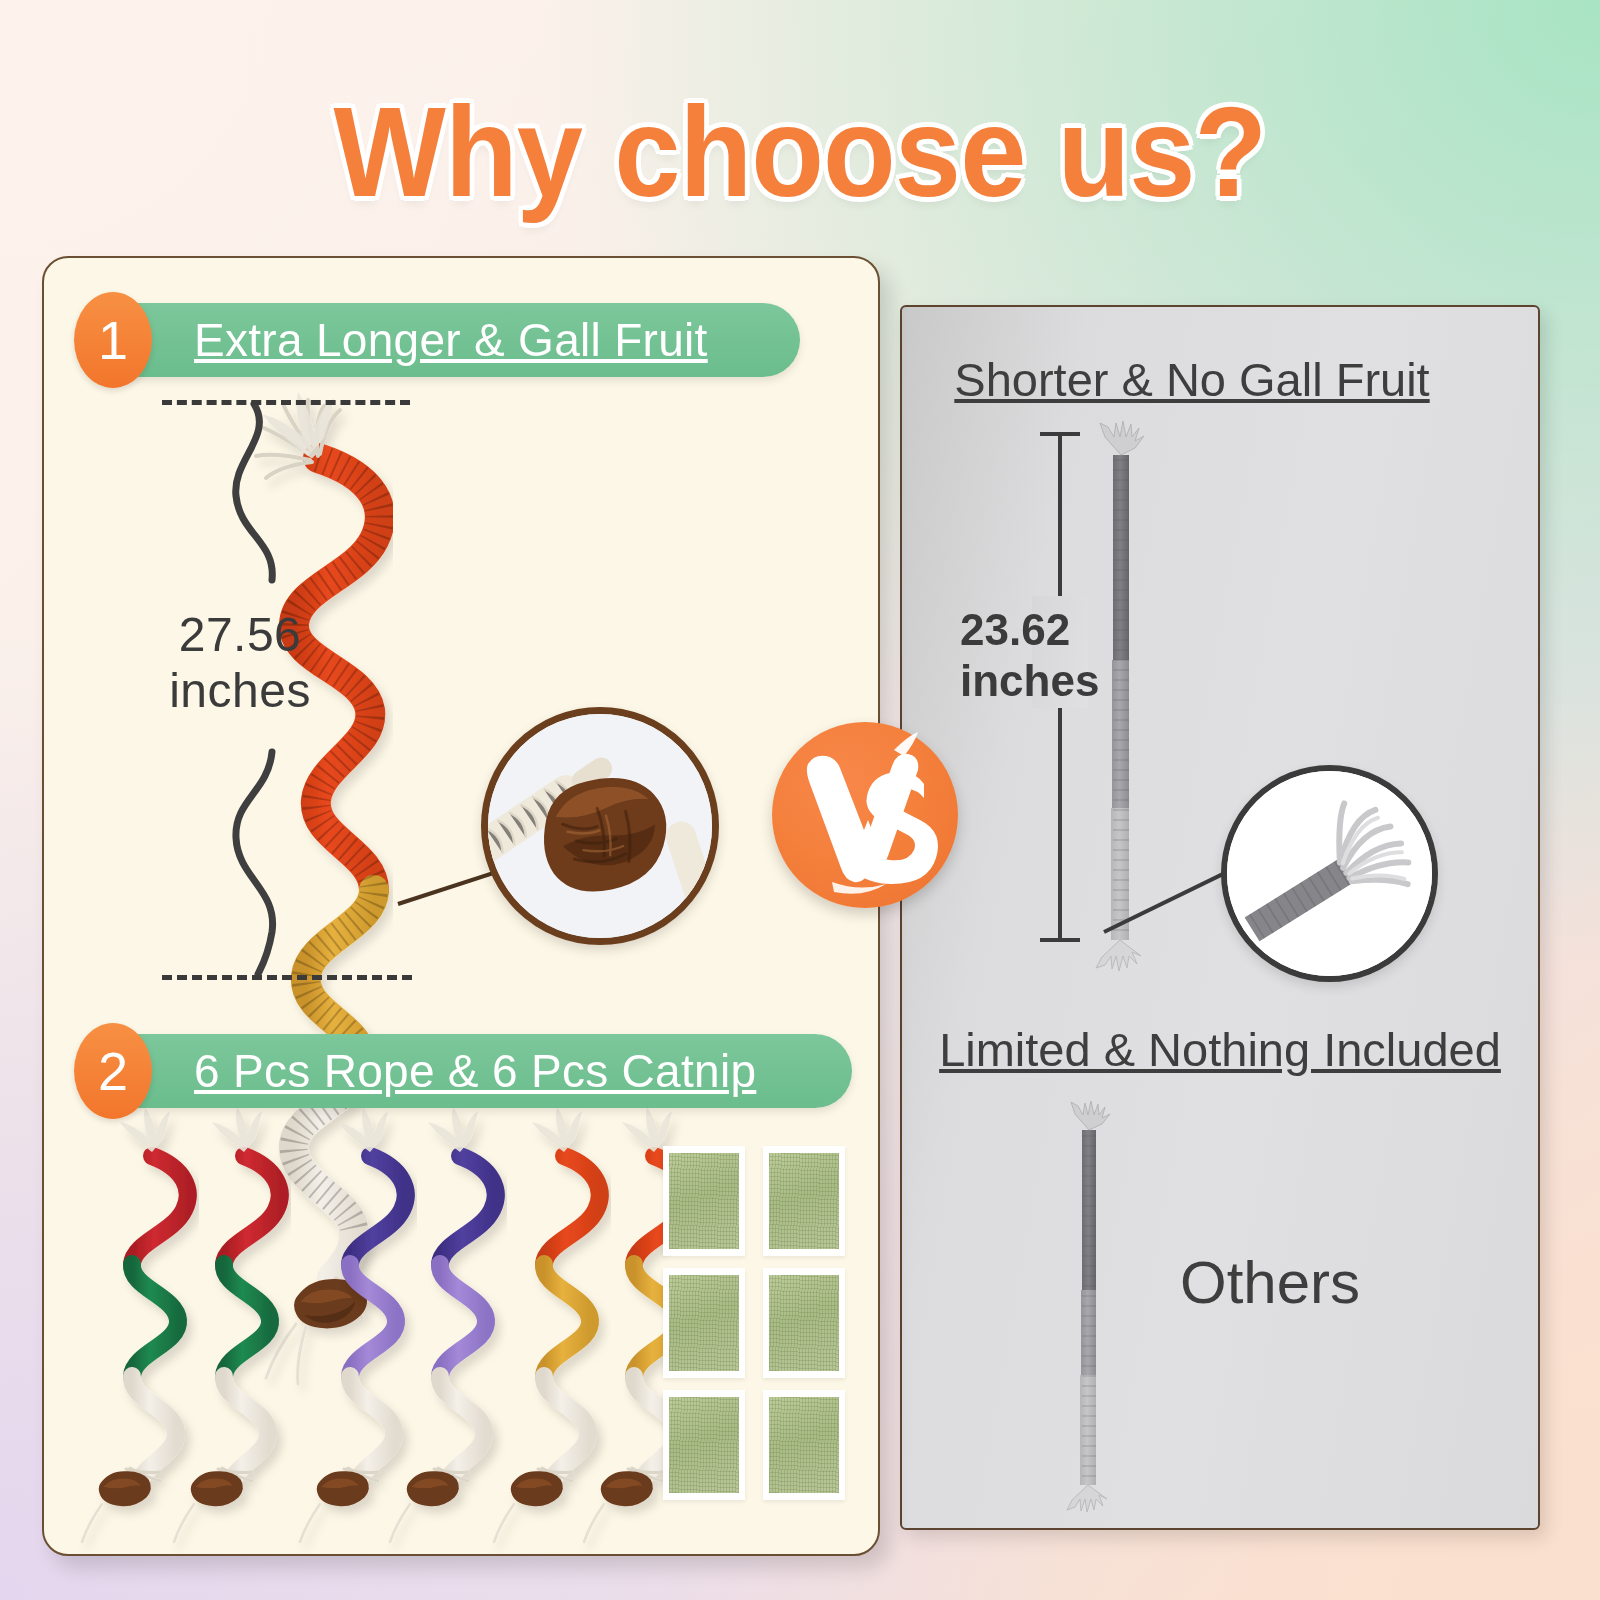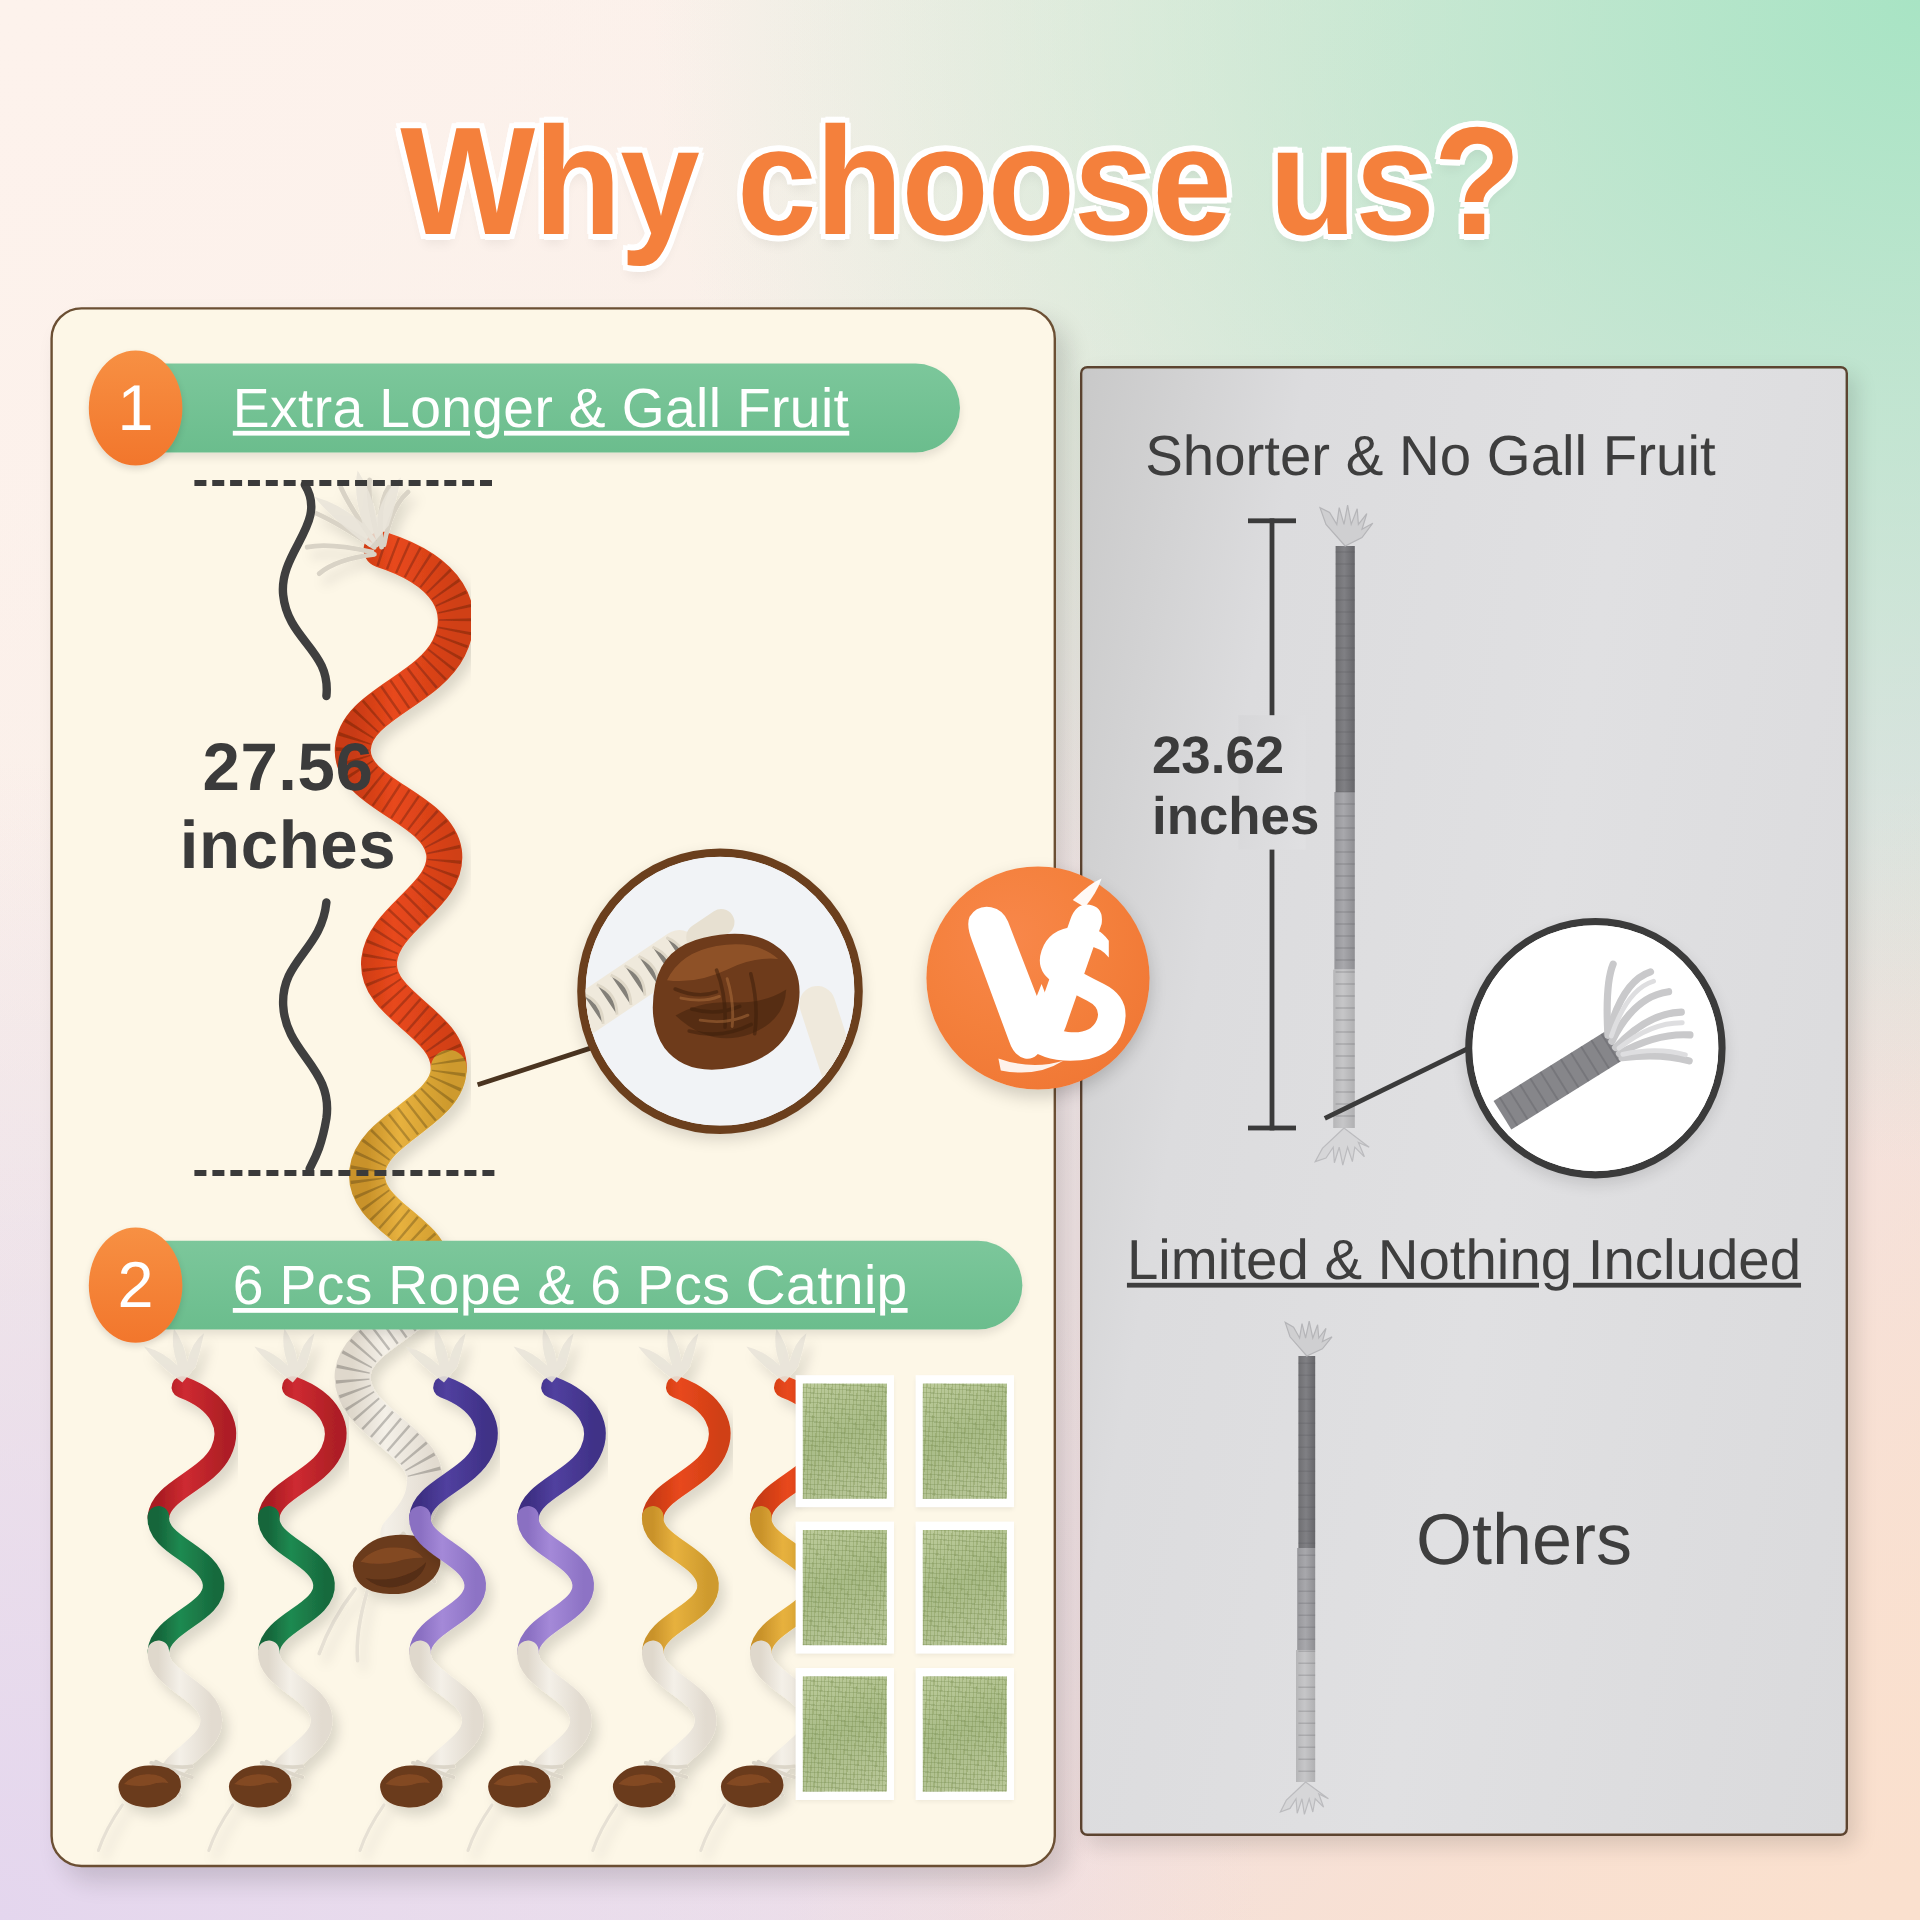--- a/index.html
+++ b/index.html
@@ -71,21 +71,21 @@
   #banner1{left:96px;top:303px;width:704px;}
   #banner2{left:96px;top:1034px;width:756px;}
 
   
   #meas-left{position:absolute;left:162px;top:400px;width:250px;height:580px;}
   .dash{position:absolute;height:0;border-top:5px dashed #3a3a3a;}
   #dash-top{left:0;top:0;width:248px;}
   #dash-bot{left:0;top:575px;width:250px;}
   #meas-text-left{
     position:absolute;left:125px;top:607px;width:230px;text-align:center;
-    font-size:56px;font-weight:bold;color:#3b3b3b;line-height:1.16;
+    font-size:48px;font-weight:normal;color:#3b3b3b;line-height:1.16;
     letter-spacing:.5px;
   }
 
   
   #meas-right{position:absolute;left:1040px;top:432px;width:40px;height:510px;}
   #vline{position:absolute;left:18px;top:0;width:4px;height:510px;background:#3b3b3b;}
   .cap{position:absolute;left:0;width:40px;height:4px;background:#3b3b3b;}
   #cap-top{top:0;} #cap-bot{top:506px;}
   #meas-text-right{
     position:absolute;left:960px;top:604px;width:200px;text-align:left;
@@ -93,21 +93,21 @@
   }
   
   #vline-mask{position:absolute;left:1032px;top:596px;width:56px;height:112px;
     background:linear-gradient(100deg,#D7D7D9,#E0E0E2);}
 
   
   .gray-head{
     position:absolute;text-align:center;color:#3e3e3e;
     font-size:47px;font-weight:400;white-space:nowrap;
   }
-  #head-r1{left:900px;top:352px;width:584px;}
+  #head-r1{left:900px;top:352px;width:584px;text-decoration:underline;}
   #head-r2{left:900px;top:1022px;width:640px;text-decoration:underline;}
   #others-text{
     position:absolute;left:1180px;top:1248px;width:300px;
     font-size:60px;color:#3e3e3e;
   }
 
   
   #vs{
     position:absolute;left:772px;top:722px;width:186px;height:186px;border-radius:50%;
     background:radial-gradient(circle at 38% 32%,#F8874A 0%,#F4803C 45%,#EE7331 100%);

